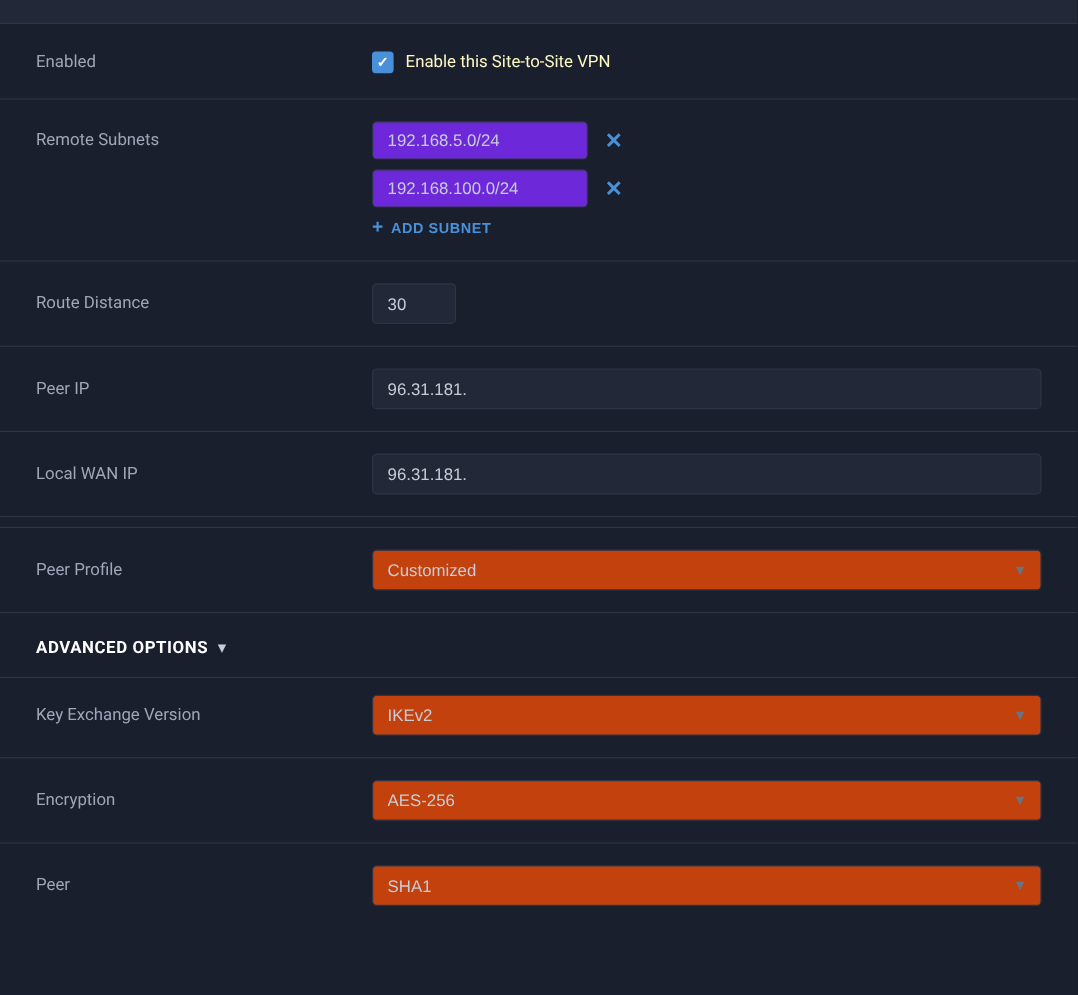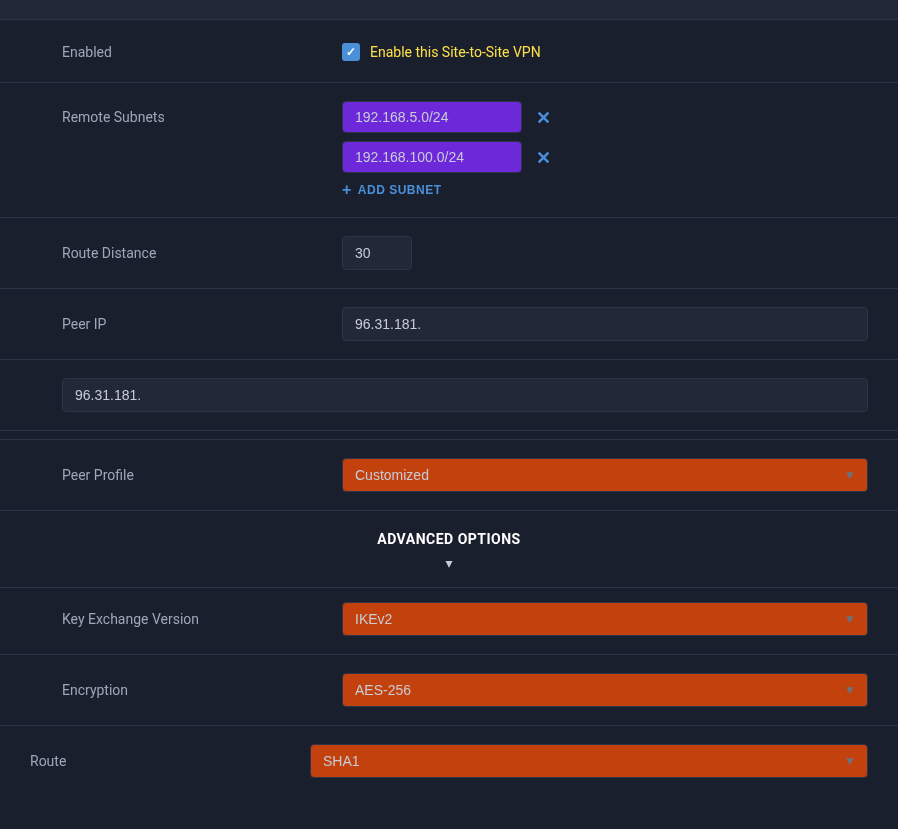--- a/index.html
+++ b/index.html
@@ -81,21 +81,21 @@
       flex-shrink: 0;
     }
 
     .checkbox-custom .checkmark {
       color: white;
       font-size: 12px;
       font-weight: bold;
     }
 
     .checkbox-label {
-      color: #fde047;
+      color: #fef9c3;
       font-size: 14px;
     }
 
     .subnet-row {
       display: flex;
       align-items: center;
       gap: 8px;
     }
 
     .subnet-input {
@@ -212,21 +212,20 @@
       background: #2e3447;
       margin: 8px 0;
     }
 
     .advanced-options-header {
       display: flex;
       align-items: center;
       padding: 12px 30px;
       cursor: pointer;
       gap: 8px;
-      flex-direction: column;
     }
 
     .advanced-options-title {
       color: #ffffff;
       font-size: 14px;
       font-weight: 700;
       letter-spacing: 0.5px;
       text-transform: uppercase;
     }
 
@@ -236,21 +235,20 @@
     }
 
     .section-divider {
       height: 1px;
       background: #2e3447;
       margin: 4px 0;
     }
 
     .form-row:not(:last-child) {
       border-bottom: none;
-      margin-left: 32px;
     }
   </style>
 </head>
 <body>
 
 <div class="container">
 
   <div class="top-bar"></div>
 
   <div class="form-section">
@@ -301,20 +299,21 @@
     <div class="form-row align-center">
       <div class="form-label align-center-label">Peer IP</div>
       <div class="form-controls">
         <input class="text-input" type="text" value="96.31.181." style="">
       </div>
     </div>
 
     <div class="divider"></div>
 
     <div class="form-row align-center">
+      <div class="form-label align-center-label">Local WAN IP</div>
       <div class="form-controls">
         <input class="text-input" type="text" value="96.31.181." style="">
       </div>
     </div>
 
     <div class="divider"></div>
 
 
     <div class="divider"></div>
 
@@ -361,21 +360,21 @@
             <option>AES-256</option>
           </select>
           <span class="chevron-icon">▼</span>
         </div>
       </div>
     </div>
 
     <div class="divider"></div>
 
     <div class="form-row align-center">
-      <div class="form-label align-center-label">Route</div>
+      <div class="form-label align-center-label">Peer</div>
       <div class="form-controls">
         <div class="select-container">
           <select class="select-box">
             <option>SHA1</option>
           </select>
           <span class="chevron-icon">▼</span>
         </div>
       </div>
     </div>
 

